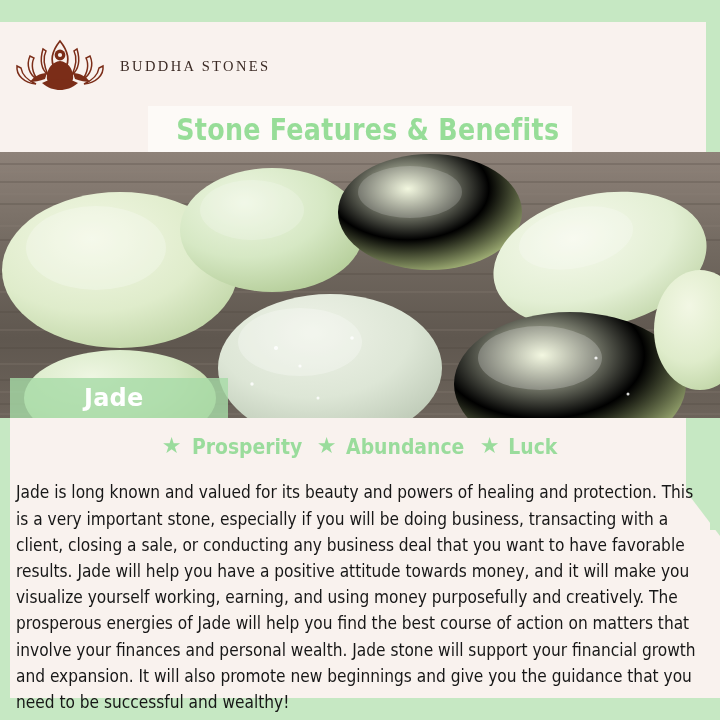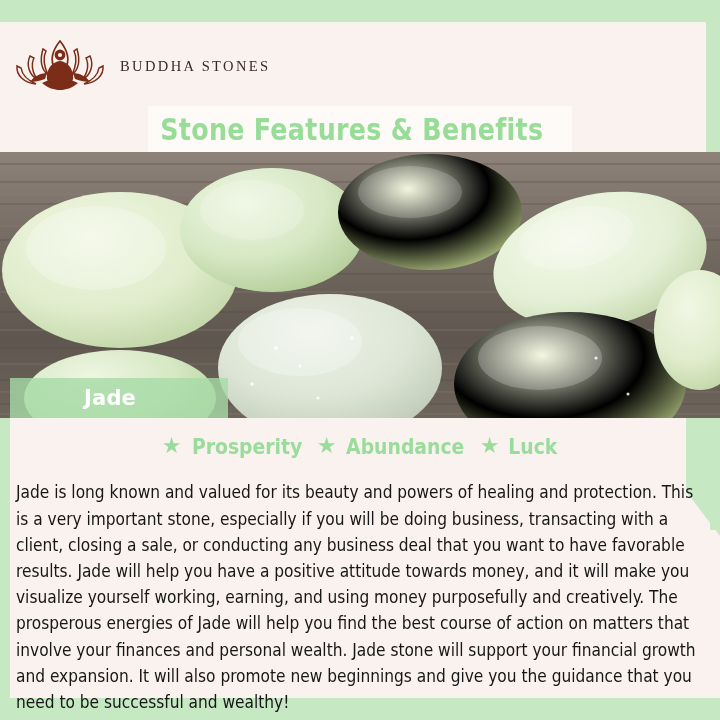--- a/index.html
+++ b/index.html
@@ -40,21 +40,21 @@
   .logo-text{
     font-family:"Liberation Serif", serif;
     font-size:14.5px;letter-spacing:2.4px;color:#3b2a24;
     margin-top:1px;font-weight:400;
   }
 
   
   .title-band{
     position:absolute;left:148px;top:106px;width:424px;height:46px;
     background:#fdfaf7;
-    display:flex;align-items:center;justify-content:flex-start;
+    display:flex;align-items:center;justify-content:flex-end;
     z-index:4;
   }
   .title-text{
     font-family:"DejaVu Sans Condensed","Liberation Sans Narrow","Liberation Sans",sans-serif;
     font-weight:bold;font-size:30px;color:#97dd98;
     letter-spacing:.3px;transform:scaleX(.94);white-space:nowrap;
   }
 
   
   .photo{
@@ -63,21 +63,21 @@
   }
   .photo svg{display:block;width:720px;height:266px;}
 
   .jade-band{
     position:absolute;left:10px;top:378px;width:218px;height:40px;
     background:rgba(166,219,166,.80);
     display:flex;align-items:center;
     z-index:3;
   }
   .jade-label{
-    color:#ffffff;font-weight:bold;font-size:21px;margin-left:74px;
+    color:#ffffff;font-weight:bold;font-size:24px;margin-left:74px;
     font-family:"DejaVu Sans","Liberation Sans",sans-serif;letter-spacing:.2px;
   }
 
   
   .keywords{
     position:absolute;left:10px;top:430px;width:700px;height:32px;
     display:flex;align-items:center;justify-content:center;gap:12px;
     z-index:3;
   }
   .kw{display:flex;align-items:center;gap:7px;}

